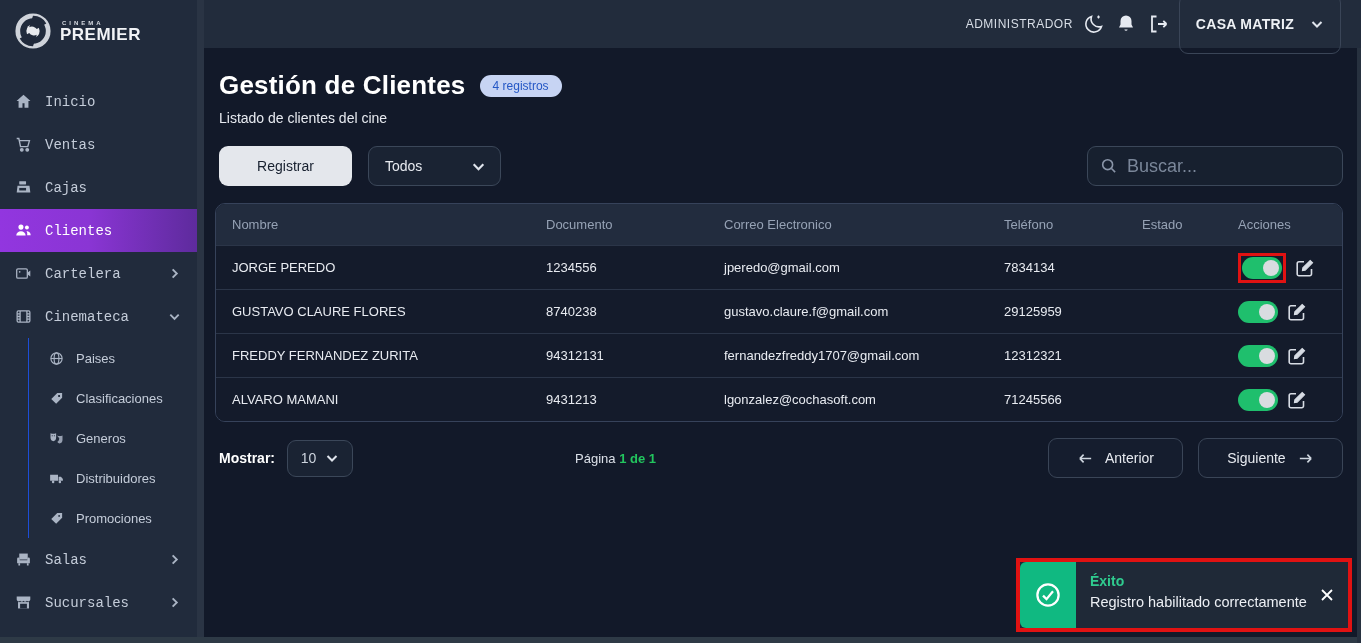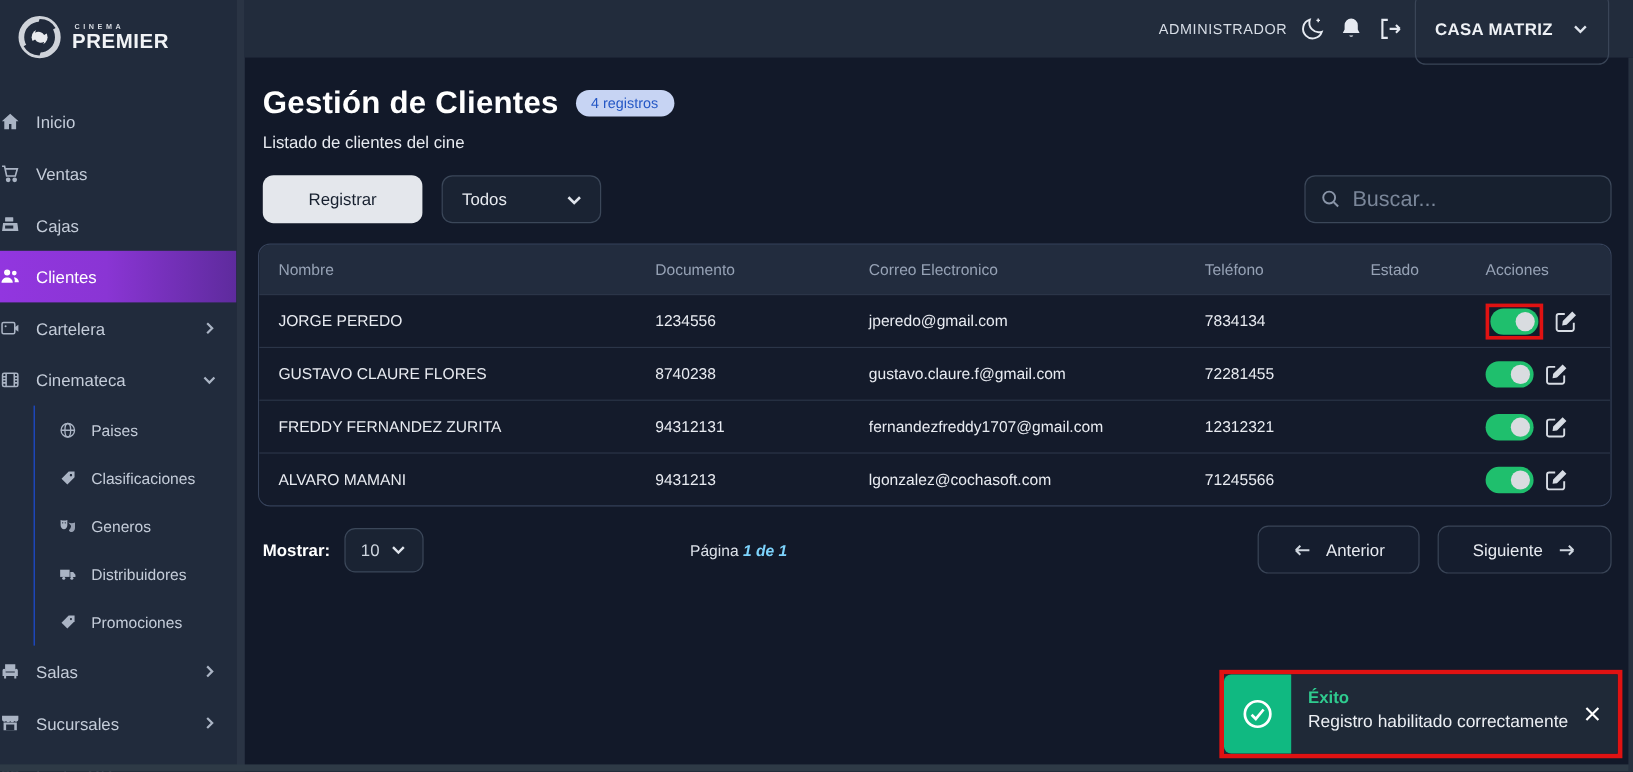--- a/index.html
+++ b/index.html
@@ -8,21 +8,21 @@
 
   
   .sidebar { width:197px; height:100%; background:#212b3c; flex:none; overflow:hidden; }
   .sb-scroll { width:7px; height:100%; background:#2a3444; flex:none; }
   .logo { display:flex; align-items:center; gap:8px; padding:12px 0 14px 14px; }
   .logo-badge { width:38px; height:38px; }
   .logo-text { color:#f1f3f6; line-height:1; }
   .logo-cinema { font-size:6px; letter-spacing:3px; font-weight:700; color:#d7dbe2; margin-left:2px; }
   .logo-premier { font-size:17px; font-weight:800; letter-spacing:.5px; }
   nav { margin-top:16px; }
-  .nav-item { display:flex; align-items:center; gap:13px; height:43px; color:#c4ccd9; font-size:14px; cursor:pointer; position:relative; }
+  .nav-item { display:flex; align-items:center; gap:13px; height:43px; padding-left:15px; color:#c4ccd9; font-size:14px; cursor:pointer; position:relative;font-family:Liberation Mono, monospace; }
   .nav-item .icn { width:17px; height:17px; color:#aab4c4; flex:none; display:flex; }
   .nav-item .chev { position:absolute; right:16px; width:13px; height:13px; color:#aab4c4; }
   .nav-item.active { background:linear-gradient(90deg,#9236df 0%, #8a35d4 45%, #5e2b9d 100%); color:#ffffff; }
   .nav-item.active .icn { color:#ffffff; }
   .submenu { border-left:1px solid #1d4ed8; margin-left:28px; }
   .sub-item { display:flex; align-items:center; gap:12px; height:40px; padding-left:20px; color:#c4ccd9; font-size:13px; cursor:pointer; }
   .sub-item .icn { width:15px; height:15px; color:#aab4c4; display:flex; }
 
   
   .main { flex:1; display:flex; flex-direction:column; min-width:0; position:relative; }
@@ -57,21 +57,21 @@
   .toggle { width:40px; height:22px; background:#1fbf6d; border-radius:999px; position:relative; cursor:pointer; flex:none; }
   .toggle .knob { position:absolute; right:3px; top:3px; width:16px; height:16px; border-radius:50%; background:#d9dce0; }
   .annot-toggle { display:inline-flex; border:3px solid #e01212; padding:1px; }
   .edit-btn { width:20px; height:20px; color:#d7dce4; display:flex; cursor:pointer; background:none; border:none; padding:0; }
 
   .pagination { display:flex; align-items:center; margin:16px 0 0 4px; }
   .show-label { color:#ffffff; font-size:14px; font-weight:700; }
   .page-size { margin-left:12px; width:66px; height:37px; background:#1a2333; border:1px solid #3b4759; border-radius:9px; color:#cdd4de; font-size:14px; display:flex; align-items:center; justify-content:center; gap:9px; cursor:pointer; }
   .page-size .chev { width:14px; height:14px; color:#dfe4ec; }
   .page-info { margin:0 auto; transform:translateX(-85px); color:#dbe0e8; font-size:13px; }
-  .page-info b { color:#7dd3fc; font-weight:700;font-style:italic; }
+  .page-info b { color:#22c55e; font-weight:700; }
   .pg-btns { display:flex; gap:15px; }
   .pg-btn { height:40px; background:#151d2e; border:1px solid #3a4557; border-radius:9px; color:#e7eaf0; font-size:14px; display:flex; align-items:center; justify-content:center; gap:11px; cursor:pointer; font-family:inherit; }
   .pg-btn.prev { width:135px; } .pg-btn.next { width:145px; }
   .pg-btn .icn { width:17px; height:17px; display:flex; color:#cfd6df; }
 
   
   .toast-annot { position:fixed; right:9px; bottom:11px; border:4px solid #e01212; }
   .toast { display:flex; width:328px; height:66px; background:#1f2937; }
   .toast-accent { width:56px; background:#10b981; display:flex; align-items:center; justify-content:center; flex:none; border-radius:6px 0 0 6px; }
   .toast-accent .icn { width:30px; height:30px; color:#ffffff; display:flex; }
@@ -339,21 +339,21 @@
                   <path d="m7.5 12.5.4-2.7 7.3-7.3 2.3 2.3-7.3 7.3z" fill="currentColor" stroke-width="1.2"></path>
                 </svg>
               </button>
           </div>
         </div>
 
         <div class="trow tbody-row">
           <div class="cell-name">GUSTAVO CLAURE FLORES</div>
           <div>8740238</div>
           <div>gustavo.claure.f@gmail.com</div>
-          <div>72281455</div>
+          <div>29125959</div>
           <div><span class="status-dot"></span></div>
           <div class="actions-cell">
             <span class="toggle">
                 <span class="knob"></span>
               </span>
             <button class="edit-btn">
                 <svg viewBox="0 0 20 20" fill="none" stroke="currentColor" stroke-width="1.6">
                   <path d="M16.5 11v5a1.8 1.8 0 0 1-1.8 1.8H4A1.8 1.8 0 0 1 2.2 16V5.5A1.8 1.8 0 0 1 4 3.7h5"></path>
                   <path d="m7.5 12.5.4-2.7 7.3-7.3 2.3 2.3-7.3 7.3z" fill="currentColor" stroke-width="1.2"></path>
                 </svg>

